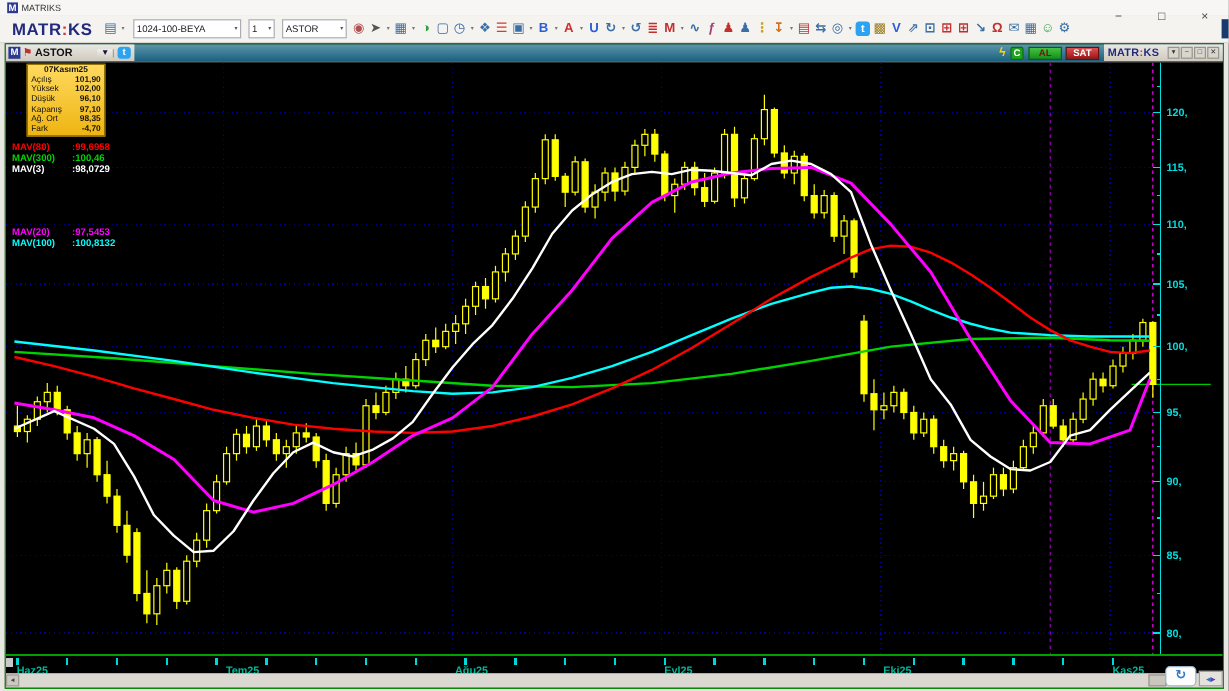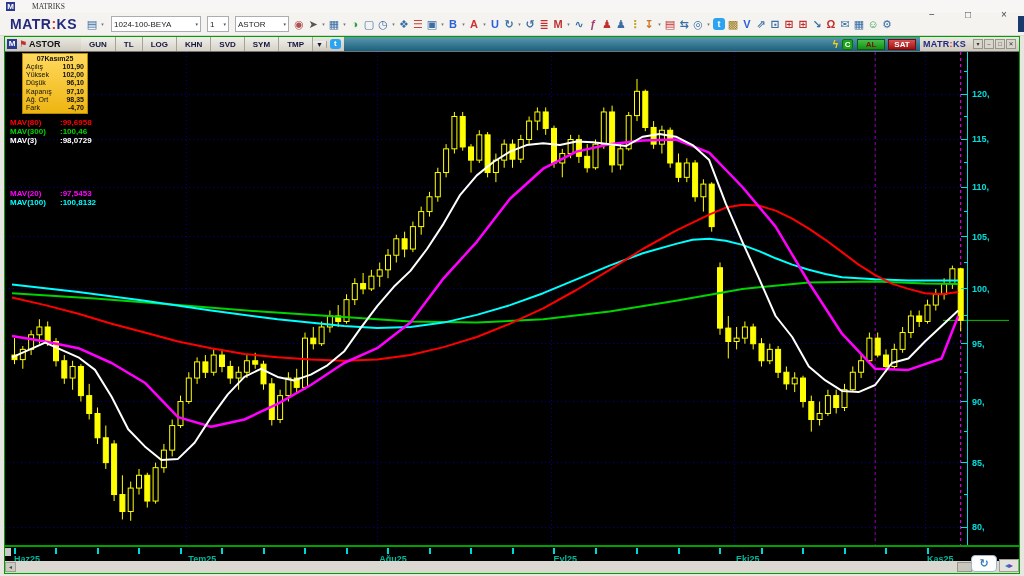--- a/index.html
+++ b/index.html
@@ -4,21 +4,21 @@
 <style>
   html,body{margin:0;padding:0;background:#555;}
   *{box-sizing:border-box;}
   .screen{position:relative;width:1024px;height:576px;background:#e8e6e1;overflow:hidden;
           font-family:"Liberation Sans","DejaVu Sans",sans-serif;}
   
   .app-titlebar{position:absolute;top:0;left:0;right:0;height:13px;background:#f7f6f4;}
   .app-title-wrap{position:absolute;left:6px;top:2px;display:flex;align-items:center;}
   .m-badge{display:inline-block;width:9px;height:9px;background:#2b3990;color:#fff;font-size:8px;
            font-weight:bold;text-align:center;line-height:9px;}
-  .app-title{font-size:7.5px;color:#333;margin-left:17px;font-family:Liberation Serif, serif;}
+  .app-title{font-size:7.5px;color:#333;margin-left:3px;}
   .win-controls{position:absolute;top:6px;right:2px;display:flex;z-index:9;}
   .win-btn{width:36px;height:18px;text-align:center;font-size:10px;color:#444;line-height:18px;cursor:default;}
   .edge-tab{position:absolute;top:16px;right:0;width:6px;height:16px;background:#1a3a6e;z-index:8;}
   
   .toolbar{position:absolute;top:13px;left:0;right:0;height:23px;background:#f4f3f0;
            border-bottom:1px solid #d8d6d0;display:flex;align-items:center;padding-left:10px;}
   .brand{font-size:14px;font-weight:bold;color:#232a7e;letter-spacing:.5px;margin-right:8px;white-space:nowrap;}
   .brand .sep{color:#e03030;}
   .tool-icon{flex:0 0 auto;width:14px;height:16px;line-height:16px;text-align:center;font-size:11px;font-weight:bold;}
   .tool-icon.badge{width:12px;height:12px;line-height:12px;border-radius:3px;font-size:9px;margin:0 1px;}
@@ -172,29 +172,20 @@
       </span>
   </div>
 
   <div class="chart-panel">
 
     <div class="chart-titlebar">
       <div class="ct-left">
         <span class="ct-mbadge">M</span>
         <span class="ct-flag">⚑</span>
         <span class="ct-symbol">ASTOR</span>
-        <span id="period-buttons" style="display:flex;height:100%;">
-            <span class="period-btn">GUN</span>
-            <span class="period-btn">TL</span>
-            <span class="period-btn">LOG</span>
-            <span class="period-btn">KHN</span>
-            <span class="period-btn">SVD</span>
-            <span class="period-btn">SYM</span>
-            <span class="period-btn">TMP</span>
-          </span>
         <span class="ct-caret">▼</span>
         <span class="ct-share">
             <span class="share-badge">t</span>
           </span>
       </div>
       <div class="ct-mid">
         <span class="ct-lightning">ϟ</span>
         <span class="ct-refresh">C</span>
         <span class="buy-btn">AL</span>
         <span class="sell-btn">SAT</span>

